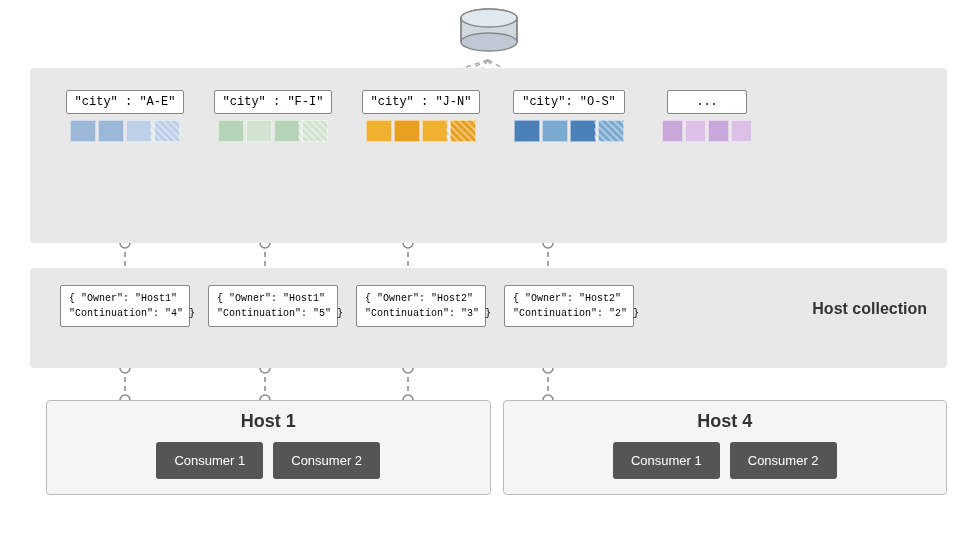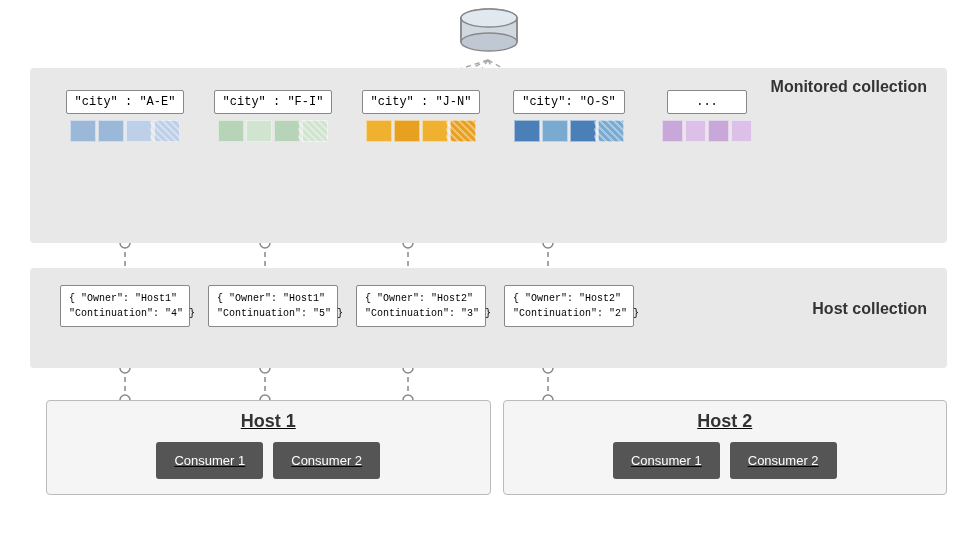--- a/index.html
+++ b/index.html
@@ -154,21 +154,20 @@
     }
 
     
     .host-section {
       position: absolute;
       top: 400px;
       left: 46px;
       right: 30px;
       display: flex;
       gap: 12px;
-      text-decoration: underline;
     }
 
     .host-box {
       flex: 1;
       border: 1.5px solid #bbb;
       border-radius: 4px;
       background: #f5f5f5;
       padding: 10px 15px 15px;
     }
 
@@ -265,21 +264,20 @@
       <ellipse cx="30" cy="10" rx="28" ry="9" fill="#d0d8e0" stroke="#888" stroke-width="1.5"></ellipse>
       <rect x="2" y="10" width="56" height="24" fill="#d0d8e0" stroke="#888" stroke-width="1.5" stroke-top="none"></rect>
       <ellipse cx="30" cy="34" rx="28" ry="9" fill="#c0c8d4" stroke="#888" stroke-width="1.5"></ellipse>
       <ellipse cx="30" cy="10" rx="28" ry="9" fill="#e0e8f0" stroke="#888" stroke-width="1.5"></ellipse>
       <line x1="2" y1="10" x2="2" y2="34" stroke="#888" stroke-width="1.5"></line>
       <line x1="58" y1="10" x2="58" y2="34" stroke="#888" stroke-width="1.5"></line>
     </svg>
   </div>
 
   <div class="monitored-collection"></div>
-  <div class="monitored-label">Monitored collection</div>
 
   <div class="partition-row">
 
     <div class="partition-block">
       <div class="partition-label-box">"city" : "A-E"</div>
       <div class="partition-cells">
         <div class="cell cell-blue"></div>
         <div class="cell cell-blue"></div>
         <div class="cell cell-blue-light"></div>
         <div class="cell cell-blue-light"></div>
@@ -345,21 +343,21 @@
 
     <div class="host-box">
       <div class="host-title">Host 1</div>
       <div class="consumer-row">
         <div class="consumer-btn">Consumer 1</div>
         <div class="consumer-btn">Consumer 2</div>
       </div>
     </div>
 
     <div class="host-box">
-      <div class="host-title">Host 2</div>
+      <div class="host-title">Host 4</div>
       <div class="consumer-row">
         <div class="consumer-btn">Consumer 1</div>
         <div class="consumer-btn">Consumer 2</div>
       </div>
     </div>
   </div>
 
 </div>
 
 </body></html>

